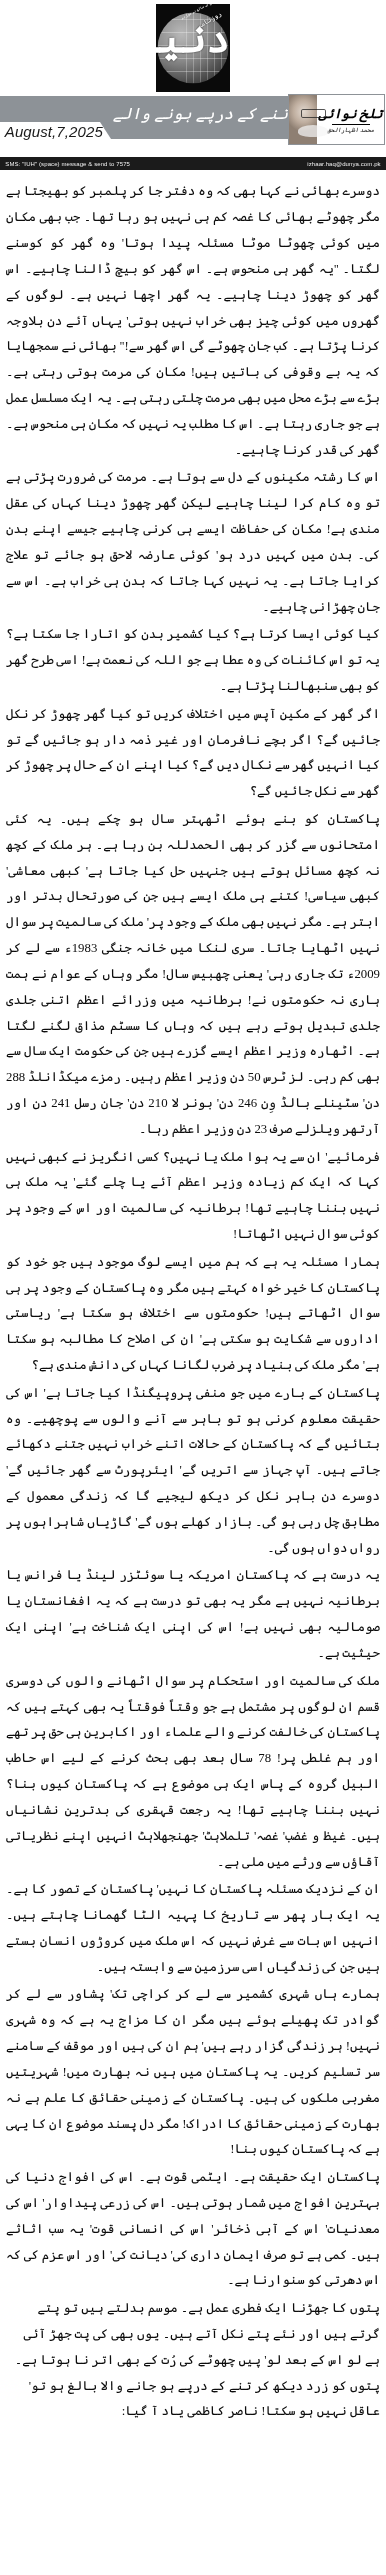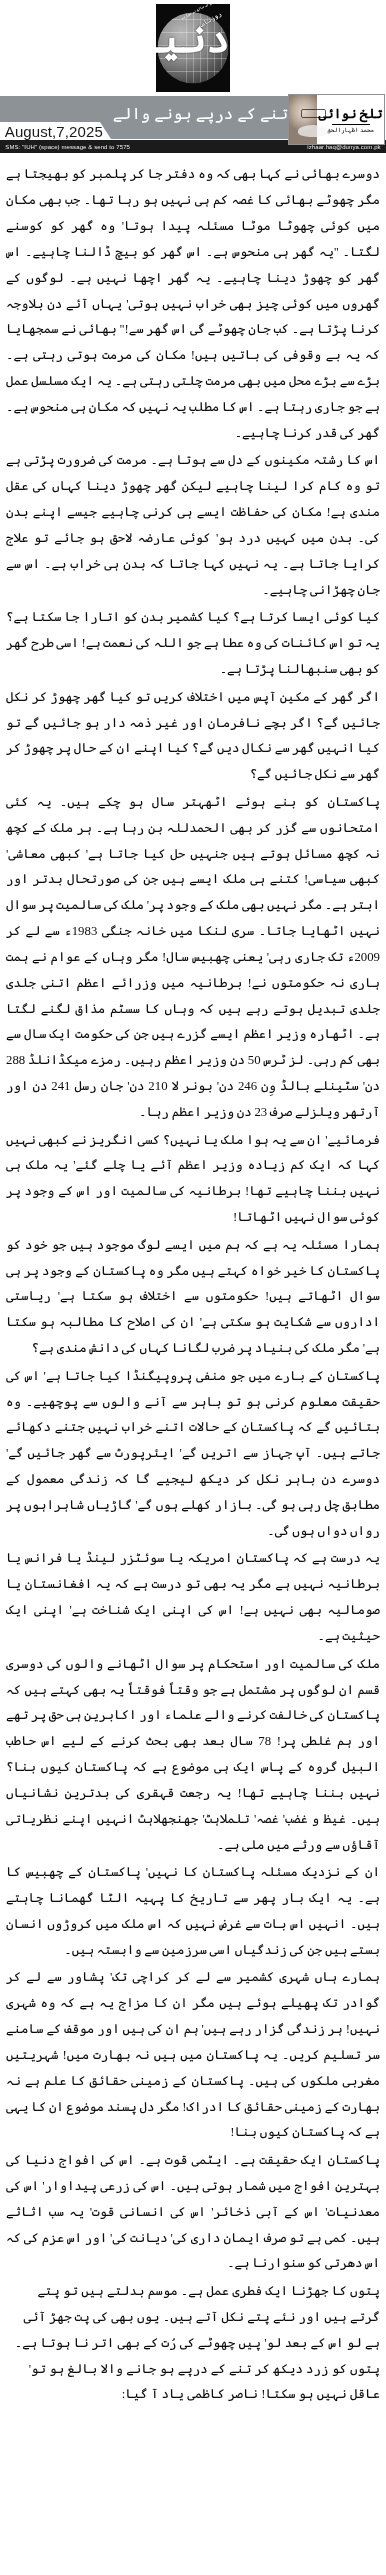--- a/index.html
+++ b/index.html
@@ -91,21 +91,22 @@
     z-index: 3;
     white-space: nowrap;
     opacity: .92;
   }
 
   
   .header-wrap {
     position: relative;
     width: 386px;
     margin-top: 4.8px;
-    height: 44px;
+    height: 61px;
+    font-style: italic;
   }
   .header-grey {
     position: absolute;
     left: 0;
     top: 0;
     width: 297px;
     height: 43px;
     background: #8d9297;
   }
   .header-notch {
@@ -299,19 +300,19 @@
   <p class="para">دوسرے بھائی نے کہا بھی کہ وہ دفتر جا کر پلمبر کو بھیجتا ہے مگر چھوٹے بھائی کا غصہ کم ہی نہیں ہو رہا تھا۔ جب بھی مکان میں کوئی چھوٹا موٹا مسئلہ پیدا ہوتا' وہ گھر کو کوسنے لگتا۔ ''یہ گھر ہی منحوس ہے۔ اس گھر کو بیچ ڈالنا چاہیے۔ اس گھر کو چھوڑ دینا چاہیے۔ یہ گھر اچھا نہیں ہے۔ لوگوں کے گھروں میں کوئی چیز بھی خراب نہیں ہوتی' یہاں آئے دن بلاوجہ کرنا پڑتا ہے۔ کب جان چھوٹے گی اس گھر سے!'' بھائی نے سمجھایا کہ یہ بے وقوفی کی باتیں ہیں! مکان کی مرمت ہوتی رہتی ہے۔ بڑے سے بڑے محل میں بھی مرمت چلتی رہتی ہے۔ یہ ایک مسلسل عمل ہے جو جاری رہتا ہے۔ اس کا مطلب یہ نہیں کہ مکان ہی منحوس ہے۔ گھر کی قدر کرنا چاہیے۔</p>
   <p class="para">اس کا رشتہ مکینوں کے دل سے ہوتا ہے۔ مرمت کی ضرورت پڑتی ہے تو وہ کام کرا لینا چاہیے لیکن گھر چھوڑ دینا کہاں کی عقل مندی ہے! مکان کی حفاظت ایسے ہی کرنی چاہیے جیسے اپنے بدن کی۔ بدن میں کہیں درد ہو' کوئی عارضہ لاحق ہو جائے تو علاج کرایا جاتا ہے۔ یہ نہیں کہا جاتا کہ بدن ہی خراب ہے۔ اس سے جان چھڑانی چاہیے۔</p>
   <p class="para">کیا کوئی ایسا کرتا ہے؟ کیا کشمیر بدن کو اتارا جا سکتا ہے؟ یہ تو اس کائنات کی وہ عطا ہے جو اللہ کی نعمت ہے! اسی طرح گھر کو بھی سنبھالنا پڑتا ہے۔</p>
   <p class="para">اگر گھر کے مکین آپس میں اختلاف کریں تو کیا گھر چھوڑ کر نکل جائیں گے؟ اگر بچے نافرمان اور غیر ذمہ دار ہو جائیں گے تو کیا انہیں گھر سے نکال دیں گے؟ کیا اپنے ان کے حال پر چھوڑ کر گھر سے نکل جائیں گے؟</p>
   <p class="para">پاکستان کو بنے ہوئے اٹھہتر سال ہو چکے ہیں۔ یہ کئی امتحانوں سے گزر کر بھی الحمدللہ بن رہا ہے۔ ہر ملک کے کچھ نہ کچھ مسائل ہوتے ہیں جنہیں حل کیا جاتا ہے' کبھی معاشی' کبھی سیاسی! کتنے ہی ملک ایسے ہیں جن کی صورتحال بدتر اور ابتر ہے۔ مگر نہیں بھی ملک کے وجود پر' ملک کی سالمیت پر سوال نہیں اٹھایا جاتا۔ سری لنکا میں خانہ جنگی 1983ء سے لے کر 2009ء تک جاری رہی' یعنی چھبیس سال! مگر وہاں کے عوام نے ہمت ہاری نہ حکومتوں نے! برطانیہ میں وزرائے اعظم اتنی جلدی جلدی تبدیل ہوتے رہے ہیں کہ وہاں کا سسٹم مذاق لگنے لگتا ہے۔ اٹھارہ وزیر اعظم ایسے گزرے ہیں جن کی حکومت ایک سال سے بھی کم رہی۔ لز ٹرس 50 دن وزیر اعظم رہیں۔ رمزے میکڈانلڈ 288 دن' سٹینلے بالڈ وِن 246 دن' بونر لا 210 دن' جان رسل 241 دن اور آرتھر ویلزلے صرف 23 دن وزیر اعظم رہا۔</p>
   <p class="para">فرمائیے' ان سے یہ ہوا ملک یا نہیں؟ کسی انگریز نے کبھی نہیں کہا کہ ایک کم زیادہ وزیر اعظم آئے یا چلے گئے' یہ ملک ہی نہیں بننا چاہیے تھا! برطانیہ کی سالمیت اور اس کے وجود پر کوئی سوال نہیں اٹھاتا!</p>
   <p class="para">ہمارا مسئلہ یہ ہے کہ ہم میں ایسے لوگ موجود ہیں جو خود کو پاکستان کا خیر خواہ کہتے ہیں مگر وہ پاکستان کے وجود پر ہی سوال اٹھاتے ہیں! حکومتوں سے اختلاف ہو سکتا ہے' ریاستی اداروں سے شکایت ہو سکتی ہے' ان کی اصلاح کا مطالبہ ہو سکتا ہے' مگر ملک کی بنیاد پر ضرب لگانا کہاں کی دانش مندی ہے؟</p>
   <p class="para">پاکستان کے بارے میں جو منفی پروپیگنڈا کیا جاتا ہے' اس کی حقیقت معلوم کرنی ہو تو باہر سے آنے والوں سے پوچھیے۔ وہ بتائیں گے کہ پاکستان کے حالات اتنے خراب نہیں جتنے دکھائے جاتے ہیں۔ آپ جہاز سے اتریں گے' ایئرپورٹ سے گھر جائیں گے' دوسرے دن باہر نکل کر دیکھ لیجیے گا کہ زندگی معمول کے مطابق چل رہی ہو گی۔ بازار کھلے ہوں گے' گاڑیاں شاہراہوں پر رواں دواں ہوں گی۔</p>
   <p class="para">یہ درست ہے کہ پاکستان امریکہ یا سوئٹزر لینڈ یا فرانس یا برطانیہ نہیں ہے مگر یہ بھی تو درست ہے کہ یہ افغانستان یا صومالیہ بھی نہیں ہے! اس کی اپنی ایک شناخت ہے' اپنی ایک حیثیت ہے۔</p>
   <p class="para">ملک کی سالمیت اور استحکام پر سوال اٹھانے والوں کی دوسری قسم ان لوگوں پر مشتمل ہے جو وقتاً فوقتاً یہ بھی کہتے ہیں کہ پاکستان کی خالفت کرنے والے علماء اور اکابرین ہی حق پر تھے اور ہم غلطی پر! 78 سال بعد بھی بحث کرنے کے لیے اس حاطب البیل گروہ کے پاس ایک ہی موضوع ہے کہ پاکستان کیوں بنا؟ نہیں بننا چاہیے تھا! یہ رجعت قہقری کی بدترین نشانیاں ہیں۔ غیظ و غضب' غصہ' تلملاہٹ' جھنجھلاہٹ انہیں اپنے نظریاتی آقاؤں سے ورثے میں ملی ہے۔</p>
-  <p class="para">ان کے نزدیک مسئلہ پاکستان کا نہیں' پاکستان کے چھبیس کا ہے۔ یہ ایک بار پھر سے تاریخ کا پہیہ الٹا گھمانا چاہتے ہیں۔ انہیں اس بات سے غرض نہیں کہ اس ملک میں کروڑوں انسان بستے ہیں جن کی زندگیاں اسی سرزمین سے وابستہ ہیں۔</p>
+  <p class="para">ان کے نزدیک مسئلہ پاکستان کا نہیں' پاکستان کے تصور کا ہے۔ یہ ایک بار پھر سے تاریخ کا پہیہ الٹا گھمانا چاہتے ہیں۔ انہیں اس بات سے غرض نہیں کہ اس ملک میں کروڑوں انسان بستے ہیں جن کی زندگیاں اسی سرزمین سے وابستہ ہیں۔</p>
   <p class="para">ہمارے ہاں شہری کشمیر سے لے کر کراچی تک' پشاور سے لے کر گوادر تک پھیلے ہوئے ہیں مگر ان کا مزاج یہ ہے کہ وہ شہری نہیں! ہر زندگی گزار رہے ہیں' ہم ان کی ہیں اور موقف کے سامنے سر تسلیم کریں۔ یہ پاکستان میں ہیں نہ بھارت میں! شہریتیں مغربی ملکوں کی ہیں۔ پاکستان کے زمینی حقائق کا علم ہے نہ بھارت کے زمینی حقائق کا ادراک! مگر دل پسند موضوع ان کا یہی ہے کہ پاکستان کیوں بنا!</p>
   <p class="para">پاکستان ایک حقیقت ہے۔ ایٹمی قوت ہے۔ اس کی افواج دنیا کی بہترین افواج میں شمار ہوتی ہیں۔ اس کی زرعی پیداوار' اس کی معدنیات' اس کے آبی ذخائر' اس کی انسانی قوت' یہ سب اثاثے ہیں۔ کمی ہے تو صرف ایمان داری کی' دیانت کی' اور اس عزم کی کہ اس دھرتی کو سنوارنا ہے۔</p>
   <p class="verse-intro">پتوں کا جھڑنا ایک فطری عمل ہے۔ موسم بدلتے ہیں تو پتے گرتے ہیں اور نئے پتے نکل آتے ہیں۔ یوں بھی کی پت جھڑ آئی ہے لو اس کے بعد لو' پیں چھوٹے کی رُت کے بھی اتر نا ہوتا ہے۔ پتوں کو زرد دیکھ کر تنے کے درپے ہو جانے والا بالغ ہو تو' عاقل نہیں ہو سکتا! ناصر کاظمی یاد آ گیا:</p>
 
 </div>
 
 
 </body></html>

